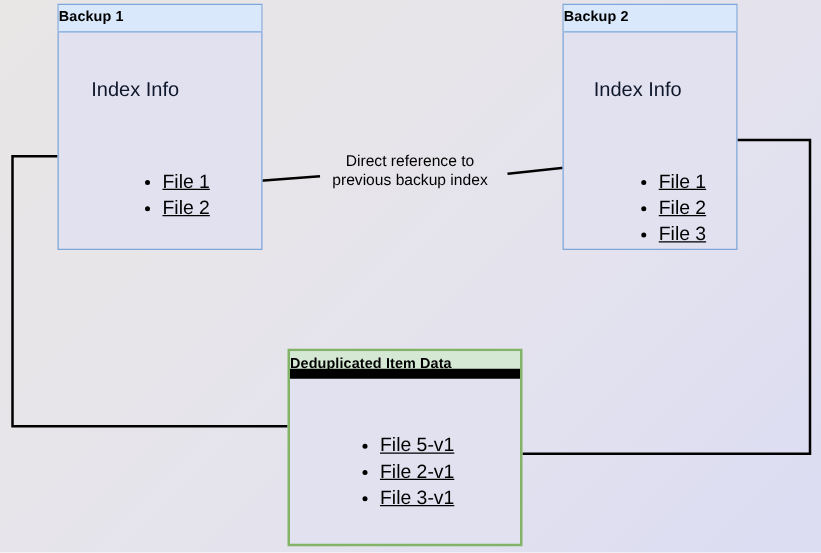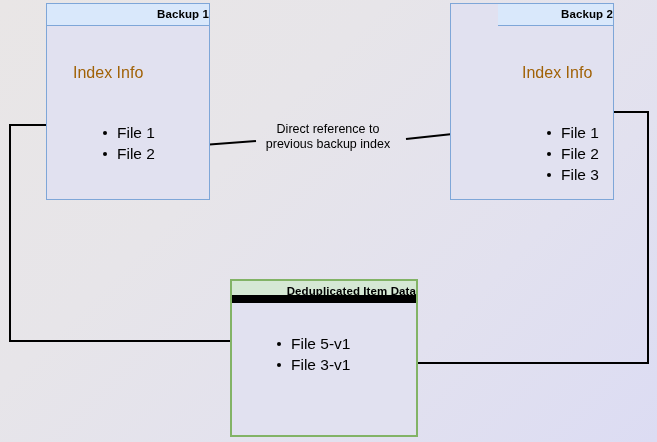--- a/index.html
+++ b/index.html
@@ -34,21 +34,21 @@
   }
   .box.blue {
     border: 1.5px solid #7ea6d8;
   }
   .box.green {
     border: 2px solid #82b366;
   }
   .box-header {
     box-sizing: border-box;
     width: 100%;
-    text-align: right;
+    text-align: left;
     font-weight: bold;
     font-size: 11.5px;
     color: #000000;
     letter-spacing: 0.1px;
   }
   .blue .box-header {
     height: 22px;
     line-height: 21px;
     background: #d9e8fb;
     border-bottom: 1.5px solid #7ea6d8;
@@ -59,28 +59,29 @@
     background: #d5e8d4;
     border-bottom: 8px solid #000000;
   }
   .box-body {
     position: relative;
     width: 100%;
   }
   .index-title {
     position: absolute;
     font-size: 16px;
-    color: #a16207;
+    color: #0f172a;
     white-space: nowrap;
   }
   ul.file-list {
     position: absolute;
-    margin: 3px;
+    margin: 16px;
     padding: 0;
     list-style: none;
+    text-decoration: underline;
   }
   ul.file-list li {
     position: relative;
     font-size: 15.5px;
     line-height: 21px;
     color: #000;
     padding-left: 16px;
     white-space: nowrap;
   }
   ul.file-list li::before {
@@ -126,37 +127,38 @@
     <div class="box-header">Backup 1</div>
     <div class="box-body" style="height:173px;">
       <div class="index-title" style="left:26px; top:38px;">Index Info</div>
       <ul class="file-list" style="left:51px; top:93px;">
         <li>File 1</li>
         <li>File 2</li>
       </ul>
     </div>
   </div>
 
-  <div class="box blue" style="left:450px; top:3px; width:164px; height:197px;padding-left:47px;">
+  <div class="box blue" style="left:450px; top:3px; width:140px; height:197px;">
     <div class="box-header">Backup 2</div>
     <div class="box-body" style="height:173px;">
       <div class="index-title" style="left:24px; top:38px;">Index Info</div>
       <ul class="file-list" style="left:44px; top:93px;">
         <li>File 1</li>
         <li>File 2</li>
         <li>File 3</li>
       </ul>
     </div>
   </div>
 
   <div class="box green" style="left:230px; top:279px; width:188px; height:158px;">
     <div class="box-header">Deduplicated Item Data</div>
     <div class="box-body" style="height:132px;">
       <ul class="file-list" style="left:40px; top:27px;">
         <li>File 5-v1</li>
+        <li>File 2-v1</li>
         <li>File 3-v1</li>
       </ul>
     </div>
   </div>
 
   <div class="edge-label" style="left:248px; top:122px; width:160px;">
     <div>Direct reference to</div>
     <div>previous backup index</div>
   </div>
 

